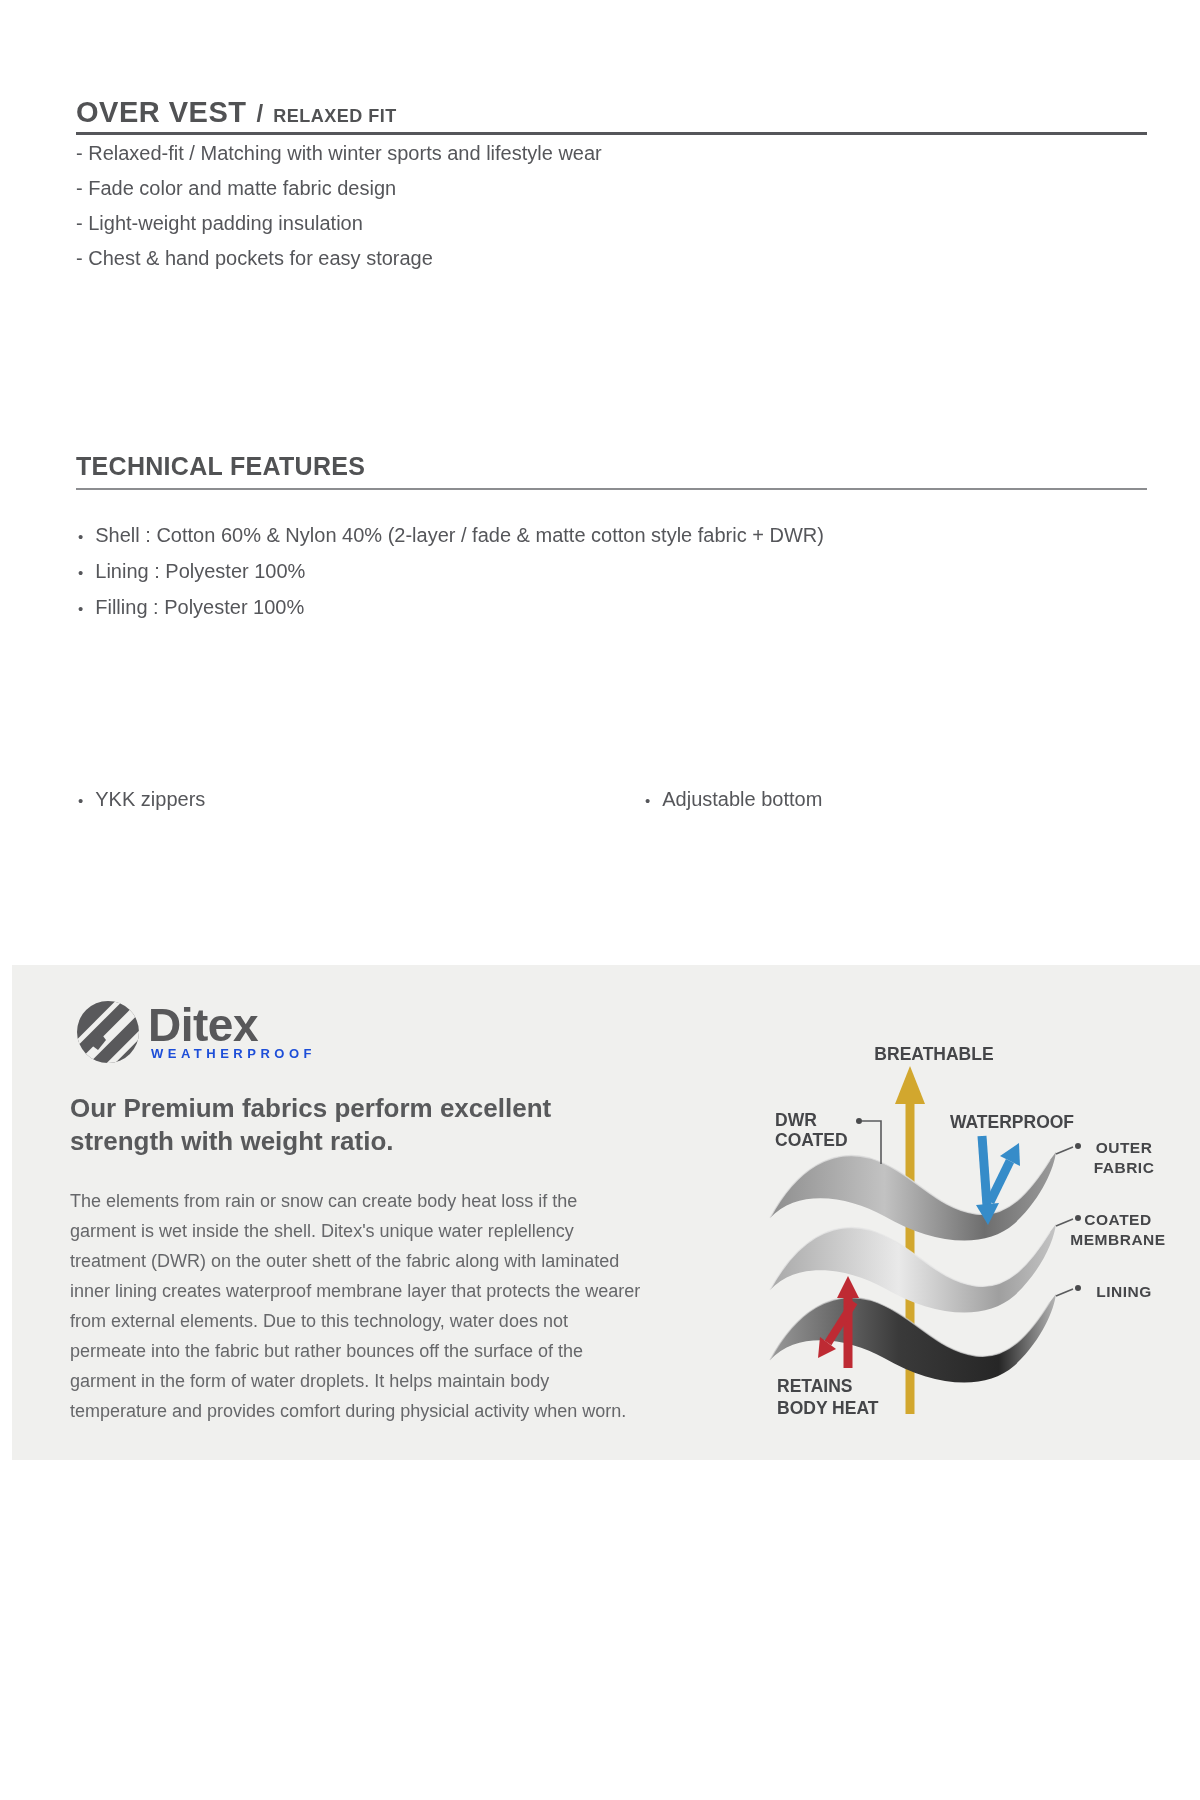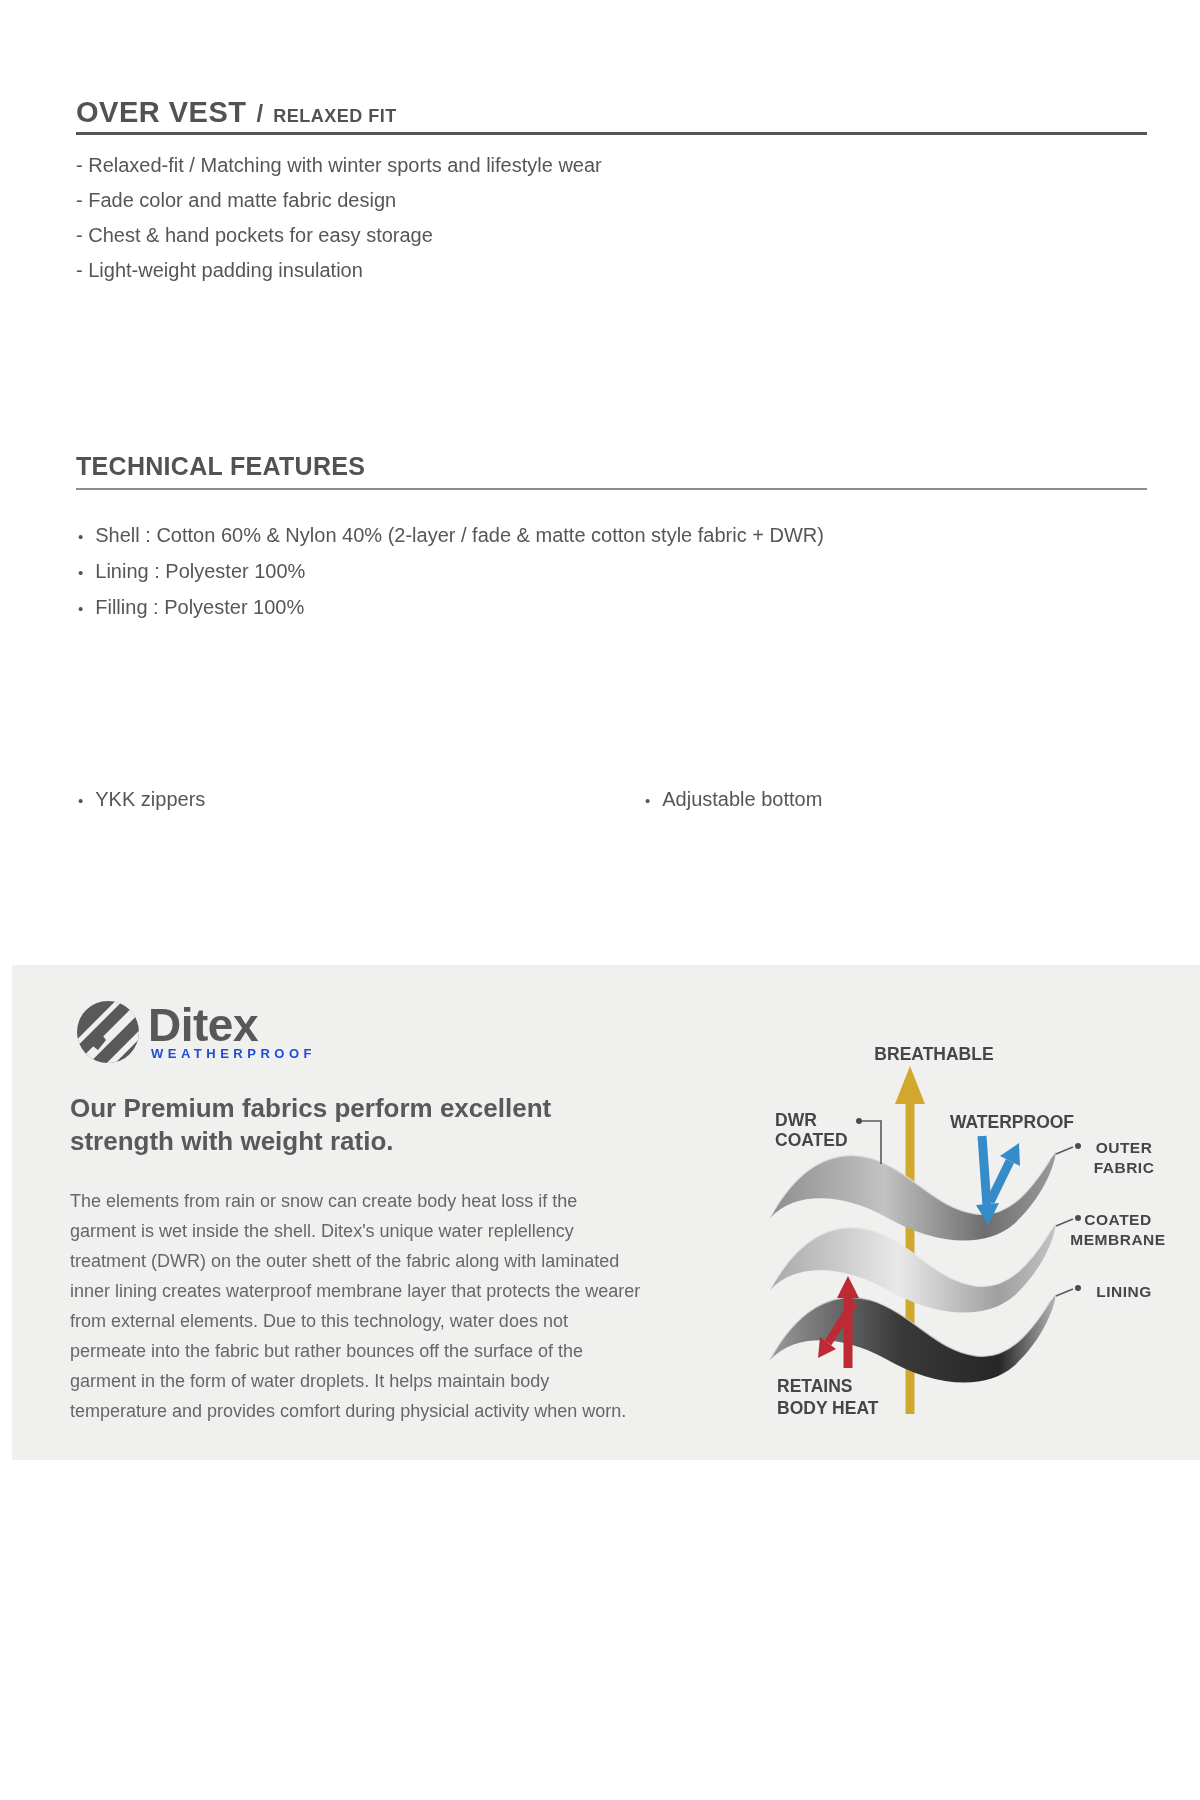--- a/index.html
+++ b/index.html
@@ -6,21 +6,21 @@
   .page{position:relative;width:1200px;height:1460px;background:#ffffff;overflow:hidden;
         font-family:"Liberation Sans", sans-serif;color:#4e4f52;margin-left:12px;}
   .abs{position:absolute;}
 
   
   .title-row{left:64px;top:96px;display:flex;align-items:baseline;gap:10px;}
   .title{font-size:29px;font-weight:800;letter-spacing:.5px;color:#515254;}
   .title-slash{font-size:24px;font-weight:800;color:#515254;}
   .title-fit{font-size:18px;font-weight:800;letter-spacing:.5px;color:#515254;}
   .rule-dark{left:64px;top:132px;width:1071px;height:3px;background:#55565a;}
-  .feature-list{left:64px;top:148px;font-size:20px;line-height:35px;color:#55565a;}
+  .feature-list{left:64px;top:136px;font-size:20px;line-height:35px;color:#55565a;}
 
   
   .tech-heading{left:64px;top:452px;font-size:25px;font-weight:800;letter-spacing:.3px;color:#515254;}
   .rule-light{left:64px;top:488px;width:1071px;height:2px;background:#8c8d90;}
   .tech-list{left:66px;top:518px;font-size:20px;line-height:35px;color:#55565a;}
   .tech-list .row, .extra .row{display:flex;align-items:baseline;}
   .blt{font-size:15px;margin-right:12px;color:#55565a;}
   .extra{top:788px;font-size:20px;color:#55565a;}
   .extra-1{left:66px;}
   .extra-2{left:633px;}
@@ -65,22 +65,22 @@
   <div class="abs title-row">
     <span class="title">OVER VEST</span>
     <span class="title-slash">/</span>
     <span class="title-fit">RELAXED FIT</span>
   </div>
   <div class="abs rule-dark"></div>
 
   <div class="abs feature-list">
     <div>- Relaxed-fit / Matching with winter sports and lifestyle wear</div>
     <div>- Fade color and matte fabric design</div>
+    <div>- Light-weight padding insulation</div>
     <div>- Chest &amp; hand pockets for easy storage</div>
-    <div>- Light-weight padding insulation</div>
   </div>
 
   <div class="abs tech-heading">TECHNICAL FEATURES</div>
   <div class="abs rule-light"></div>
 
   <div class="abs tech-list">
     <div class="row">
       <span class="blt">•</span>
       <span>Shell : Cotton 60% &amp; Nylon 40% (2-layer / fade &amp; matte cotton style fabric + DWR)</span>
     </div>

